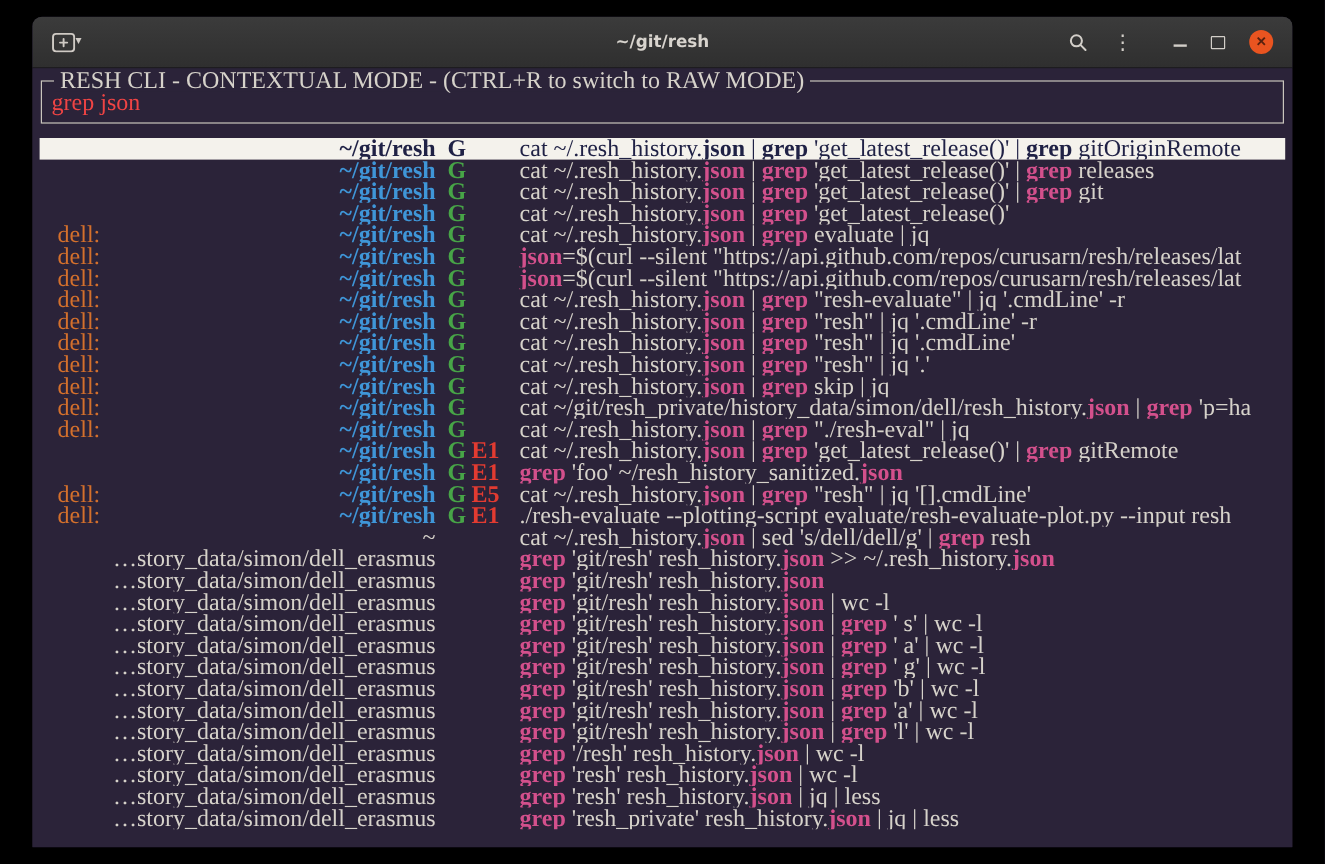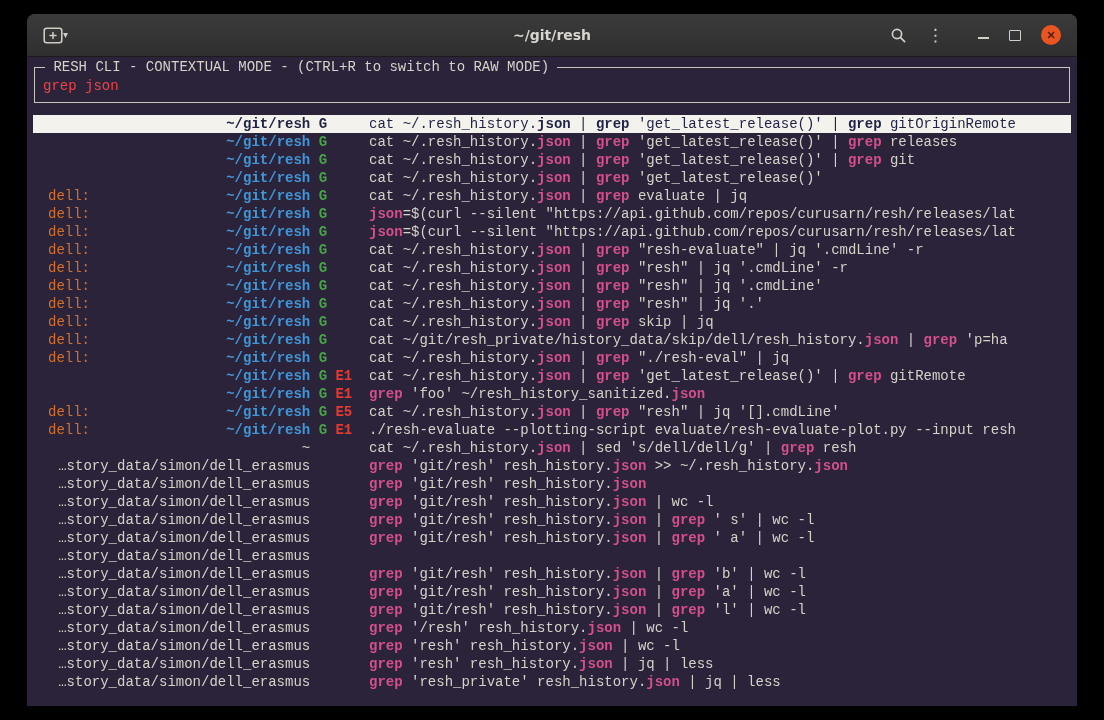--- a/index.html
+++ b/index.html
@@ -15,21 +15,21 @@
   .tb-right{margin-left:auto;display:flex;align-items:center;gap:20px;margin-right:16px}
   .caret{font-size:10px;color:#cfcac4;line-height:1}
   .kebab{font-size:17px;color:#d2cec8;line-height:1}
   .min-glyph{display:block;width:11px;height:0;border-top:2px solid #d2cec8;margin-top:5px}
   .restore-glyph{display:block;width:10px;height:9px;border:1.6px solid #d2cec8;border-radius:1px}
   .close-btn{width:20px;height:20px;border-radius:50%;background:var(--close,#e95420);display:flex;align-items:center;justify-content:center;border:none;padding:0}
   .close-x{color:#57200e;font-size:11px;line-height:1;font-weight:bold}
 
   
   .terminal{position:absolute;top:43px;left:0;right:0;bottom:0;background:var(--bg,#2b2339);color:var(--fg,#d6d2ca);
-    font-family:Liberation Mono, monospace;font-size:14px;line-height:18px;padding:4px 6px 0 6px;overflow:hidden}
+    font-family:Liberation Serif, serif;font-size:20px;line-height:18px;padding:4px 6px 0 6px;overflow:hidden}
 
   .search-box{position:relative;border:1px solid var(--border,#c9c5bd);margin:6px 1px 12px 1px;padding:9px 8px 7px 8px}
   .box-title{position:absolute;top:-10px;left:10px;background:var(--bg,#2b2339);white-space:pre;color:var(--fg,#d6d2ca)}
   .query{white-space:pre;color:#ef4444}
 
   .rows{position:relative}
   .row{position:relative;height:18px;overflow:hidden;white-space:pre}
   .host{position:absolute;left:15px;color:var(--host,#d4702c)}
   .dir{position:absolute;left:0;width:33ch;text-align:right;color:var(--fg,#d6d2ca)}
   .dir.blue{color:var(--blue,#3f96d8);font-weight:bold}
@@ -93,33 +93,33 @@
         <div class="row"><span class="dir blue">~/git/resh</span><span class="gflag">G</span><span class="cmd"><span>cat ~/.resh_history.</span><span class="hl">json</span><span> | </span><span class="hl">grep</span><span> 'get_latest_release()' | </span><span class="hl">grep</span><span> git</span></span></div>
         <div class="row"><span class="dir blue">~/git/resh</span><span class="gflag">G</span><span class="cmd"><span>cat ~/.resh_history.</span><span class="hl">json</span><span> | </span><span class="hl">grep</span><span> 'get_latest_release()'</span></span></div>
         <div class="row"><span class="host">dell:</span><span class="dir blue">~/git/resh</span><span class="gflag">G</span><span class="cmd"><span>cat ~/.resh_history.</span><span class="hl">json</span><span> | </span><span class="hl">grep</span><span> evaluate | jq</span></span></div>
         <div class="row"><span class="host">dell:</span><span class="dir blue">~/git/resh</span><span class="gflag">G</span><span class="cmd"><span class="hl">json</span><span>=$(curl --silent "https://api.github.com/repos/curusarn/resh/releases/lat</span></span></div>
         <div class="row"><span class="host">dell:</span><span class="dir blue">~/git/resh</span><span class="gflag">G</span><span class="cmd"><span class="hl">json</span><span>=$(curl --silent "https://api.github.com/repos/curusarn/resh/releases/lat</span></span></div>
         <div class="row"><span class="host">dell:</span><span class="dir blue">~/git/resh</span><span class="gflag">G</span><span class="cmd"><span>cat ~/.resh_history.</span><span class="hl">json</span><span> | </span><span class="hl">grep</span><span> "resh-evaluate" | jq '.cmdLine' -r</span></span></div>
         <div class="row"><span class="host">dell:</span><span class="dir blue">~/git/resh</span><span class="gflag">G</span><span class="cmd"><span>cat ~/.resh_history.</span><span class="hl">json</span><span> | </span><span class="hl">grep</span><span> "resh" | jq '.cmdLine' -r</span></span></div>
         <div class="row"><span class="host">dell:</span><span class="dir blue">~/git/resh</span><span class="gflag">G</span><span class="cmd"><span>cat ~/.resh_history.</span><span class="hl">json</span><span> | </span><span class="hl">grep</span><span> "resh" | jq '.cmdLine'</span></span></div>
         <div class="row"><span class="host">dell:</span><span class="dir blue">~/git/resh</span><span class="gflag">G</span><span class="cmd"><span>cat ~/.resh_history.</span><span class="hl">json</span><span> | </span><span class="hl">grep</span><span> "resh" | jq '.'</span></span></div>
         <div class="row"><span class="host">dell:</span><span class="dir blue">~/git/resh</span><span class="gflag">G</span><span class="cmd"><span>cat ~/.resh_history.</span><span class="hl">json</span><span> | </span><span class="hl">grep</span><span> skip | jq</span></span></div>
-        <div class="row"><span class="host">dell:</span><span class="dir blue">~/git/resh</span><span class="gflag">G</span><span class="cmd"><span>cat ~/git/resh_private/history_data/skip/dell/resh_history.</span><span class="hl">json</span><span> | </span><span class="hl">grep</span><span> 'p=ha</span></span></div>
+        <div class="row"><span class="host">dell:</span><span class="dir blue">~/git/resh</span><span class="gflag">G</span><span class="cmd"><span>cat ~/git/resh_private/history_data/simon/dell/resh_history.</span><span class="hl">json</span><span> | </span><span class="hl">grep</span><span> 'p=ha</span></span></div>
         <div class="row"><span class="host">dell:</span><span class="dir blue">~/git/resh</span><span class="gflag">G</span><span class="cmd"><span>cat ~/.resh_history.</span><span class="hl">json</span><span> | </span><span class="hl">grep</span><span> "./resh-eval" | jq</span></span></div>
         <div class="row"><span class="dir blue">~/git/resh</span><span class="gflag">G</span><span class="eflag">E1</span><span class="cmd"><span>cat ~/.resh_history.</span><span class="hl">json</span><span> | </span><span class="hl">grep</span><span> 'get_latest_release()' | </span><span class="hl">grep</span><span> gitRemote</span></span></div>
         <div class="row"><span class="dir blue">~/git/resh</span><span class="gflag">G</span><span class="eflag">E1</span><span class="cmd"><span class="hl">grep</span><span> 'foo' ~/resh_history_sanitized.</span><span class="hl">json</span></span></div>
         <div class="row"><span class="host">dell:</span><span class="dir blue">~/git/resh</span><span class="gflag">G</span><span class="eflag">E5</span><span class="cmd"><span>cat ~/.resh_history.</span><span class="hl">json</span><span> | </span><span class="hl">grep</span><span> "resh" | jq '[].cmdLine'</span></span></div>
         <div class="row"><span class="host">dell:</span><span class="dir blue">~/git/resh</span><span class="gflag">G</span><span class="eflag">E1</span><span class="cmd"><span>./resh-evaluate --plotting-script evaluate/resh-evaluate-plot.py --input resh</span></span></div>
         <div class="row"><span class="dir">~</span><span class="cmd"><span>cat ~/.resh_history.</span><span class="hl">json</span><span> | sed 's/dell/dell/g' | </span><span class="hl">grep</span><span> resh</span></span></div>
         <div class="row"><span class="dir">…story_data/simon/dell_erasmus</span><span class="cmd"><span class="hl">grep</span><span> 'git/resh' resh_history.</span><span class="hl">json</span><span> &gt;&gt; ~/.resh_history.</span><span class="hl">json</span></span></div>
         <div class="row"><span class="dir">…story_data/simon/dell_erasmus</span><span class="cmd"><span class="hl">grep</span><span> 'git/resh' resh_history.</span><span class="hl">json</span></span></div>
         <div class="row"><span class="dir">…story_data/simon/dell_erasmus</span><span class="cmd"><span class="hl">grep</span><span> 'git/resh' resh_history.</span><span class="hl">json</span><span> | wc -l</span></span></div>
         <div class="row"><span class="dir">…story_data/simon/dell_erasmus</span><span class="cmd"><span class="hl">grep</span><span> 'git/resh' resh_history.</span><span class="hl">json</span><span> | </span><span class="hl">grep</span><span> ' s' | wc -l</span></span></div>
         <div class="row"><span class="dir">…story_data/simon/dell_erasmus</span><span class="cmd"><span class="hl">grep</span><span> 'git/resh' resh_history.</span><span class="hl">json</span><span> | </span><span class="hl">grep</span><span> ' a' | wc -l</span></span></div>
-        <div class="row"><span class="dir">…story_data/simon/dell_erasmus</span></div>
+        <div class="row"><span class="dir">…story_data/simon/dell_erasmus</span><span class="cmd"><span class="hl">grep</span><span> 'git/resh' resh_history.</span><span class="hl">json</span><span> | </span><span class="hl">grep</span><span> ' g' | wc -l</span></span></div>
         <div class="row"><span class="dir">…story_data/simon/dell_erasmus</span><span class="cmd"><span class="hl">grep</span><span> 'git/resh' resh_history.</span><span class="hl">json</span><span> | </span><span class="hl">grep</span><span> 'b' | wc -l</span></span></div>
         <div class="row"><span class="dir">…story_data/simon/dell_erasmus</span><span class="cmd"><span class="hl">grep</span><span> 'git/resh' resh_history.</span><span class="hl">json</span><span> | </span><span class="hl">grep</span><span> 'a' | wc -l</span></span></div>
         <div class="row"><span class="dir">…story_data/simon/dell_erasmus</span><span class="cmd"><span class="hl">grep</span><span> 'git/resh' resh_history.</span><span class="hl">json</span><span> | </span><span class="hl">grep</span><span> 'l' | wc -l</span></span></div>
         <div class="row"><span class="dir">…story_data/simon/dell_erasmus</span><span class="cmd"><span class="hl">grep</span><span> '/resh' resh_history.</span><span class="hl">json</span><span> | wc -l</span></span></div>
         <div class="row"><span class="dir">…story_data/simon/dell_erasmus</span><span class="cmd"><span class="hl">grep</span><span> 'resh' resh_history.</span><span class="hl">json</span><span> | wc -l</span></span></div>
         <div class="row"><span class="dir">…story_data/simon/dell_erasmus</span><span class="cmd"><span class="hl">grep</span><span> 'resh' resh_history.</span><span class="hl">json</span><span> | jq | less</span></span></div>
         <div class="row"><span class="dir">…story_data/simon/dell_erasmus</span><span class="cmd"><span class="hl">grep</span><span> 'resh_private' resh_history.</span><span class="hl">json</span><span> | jq | less</span></span></div>
       </div>
   </div>
 </div>

